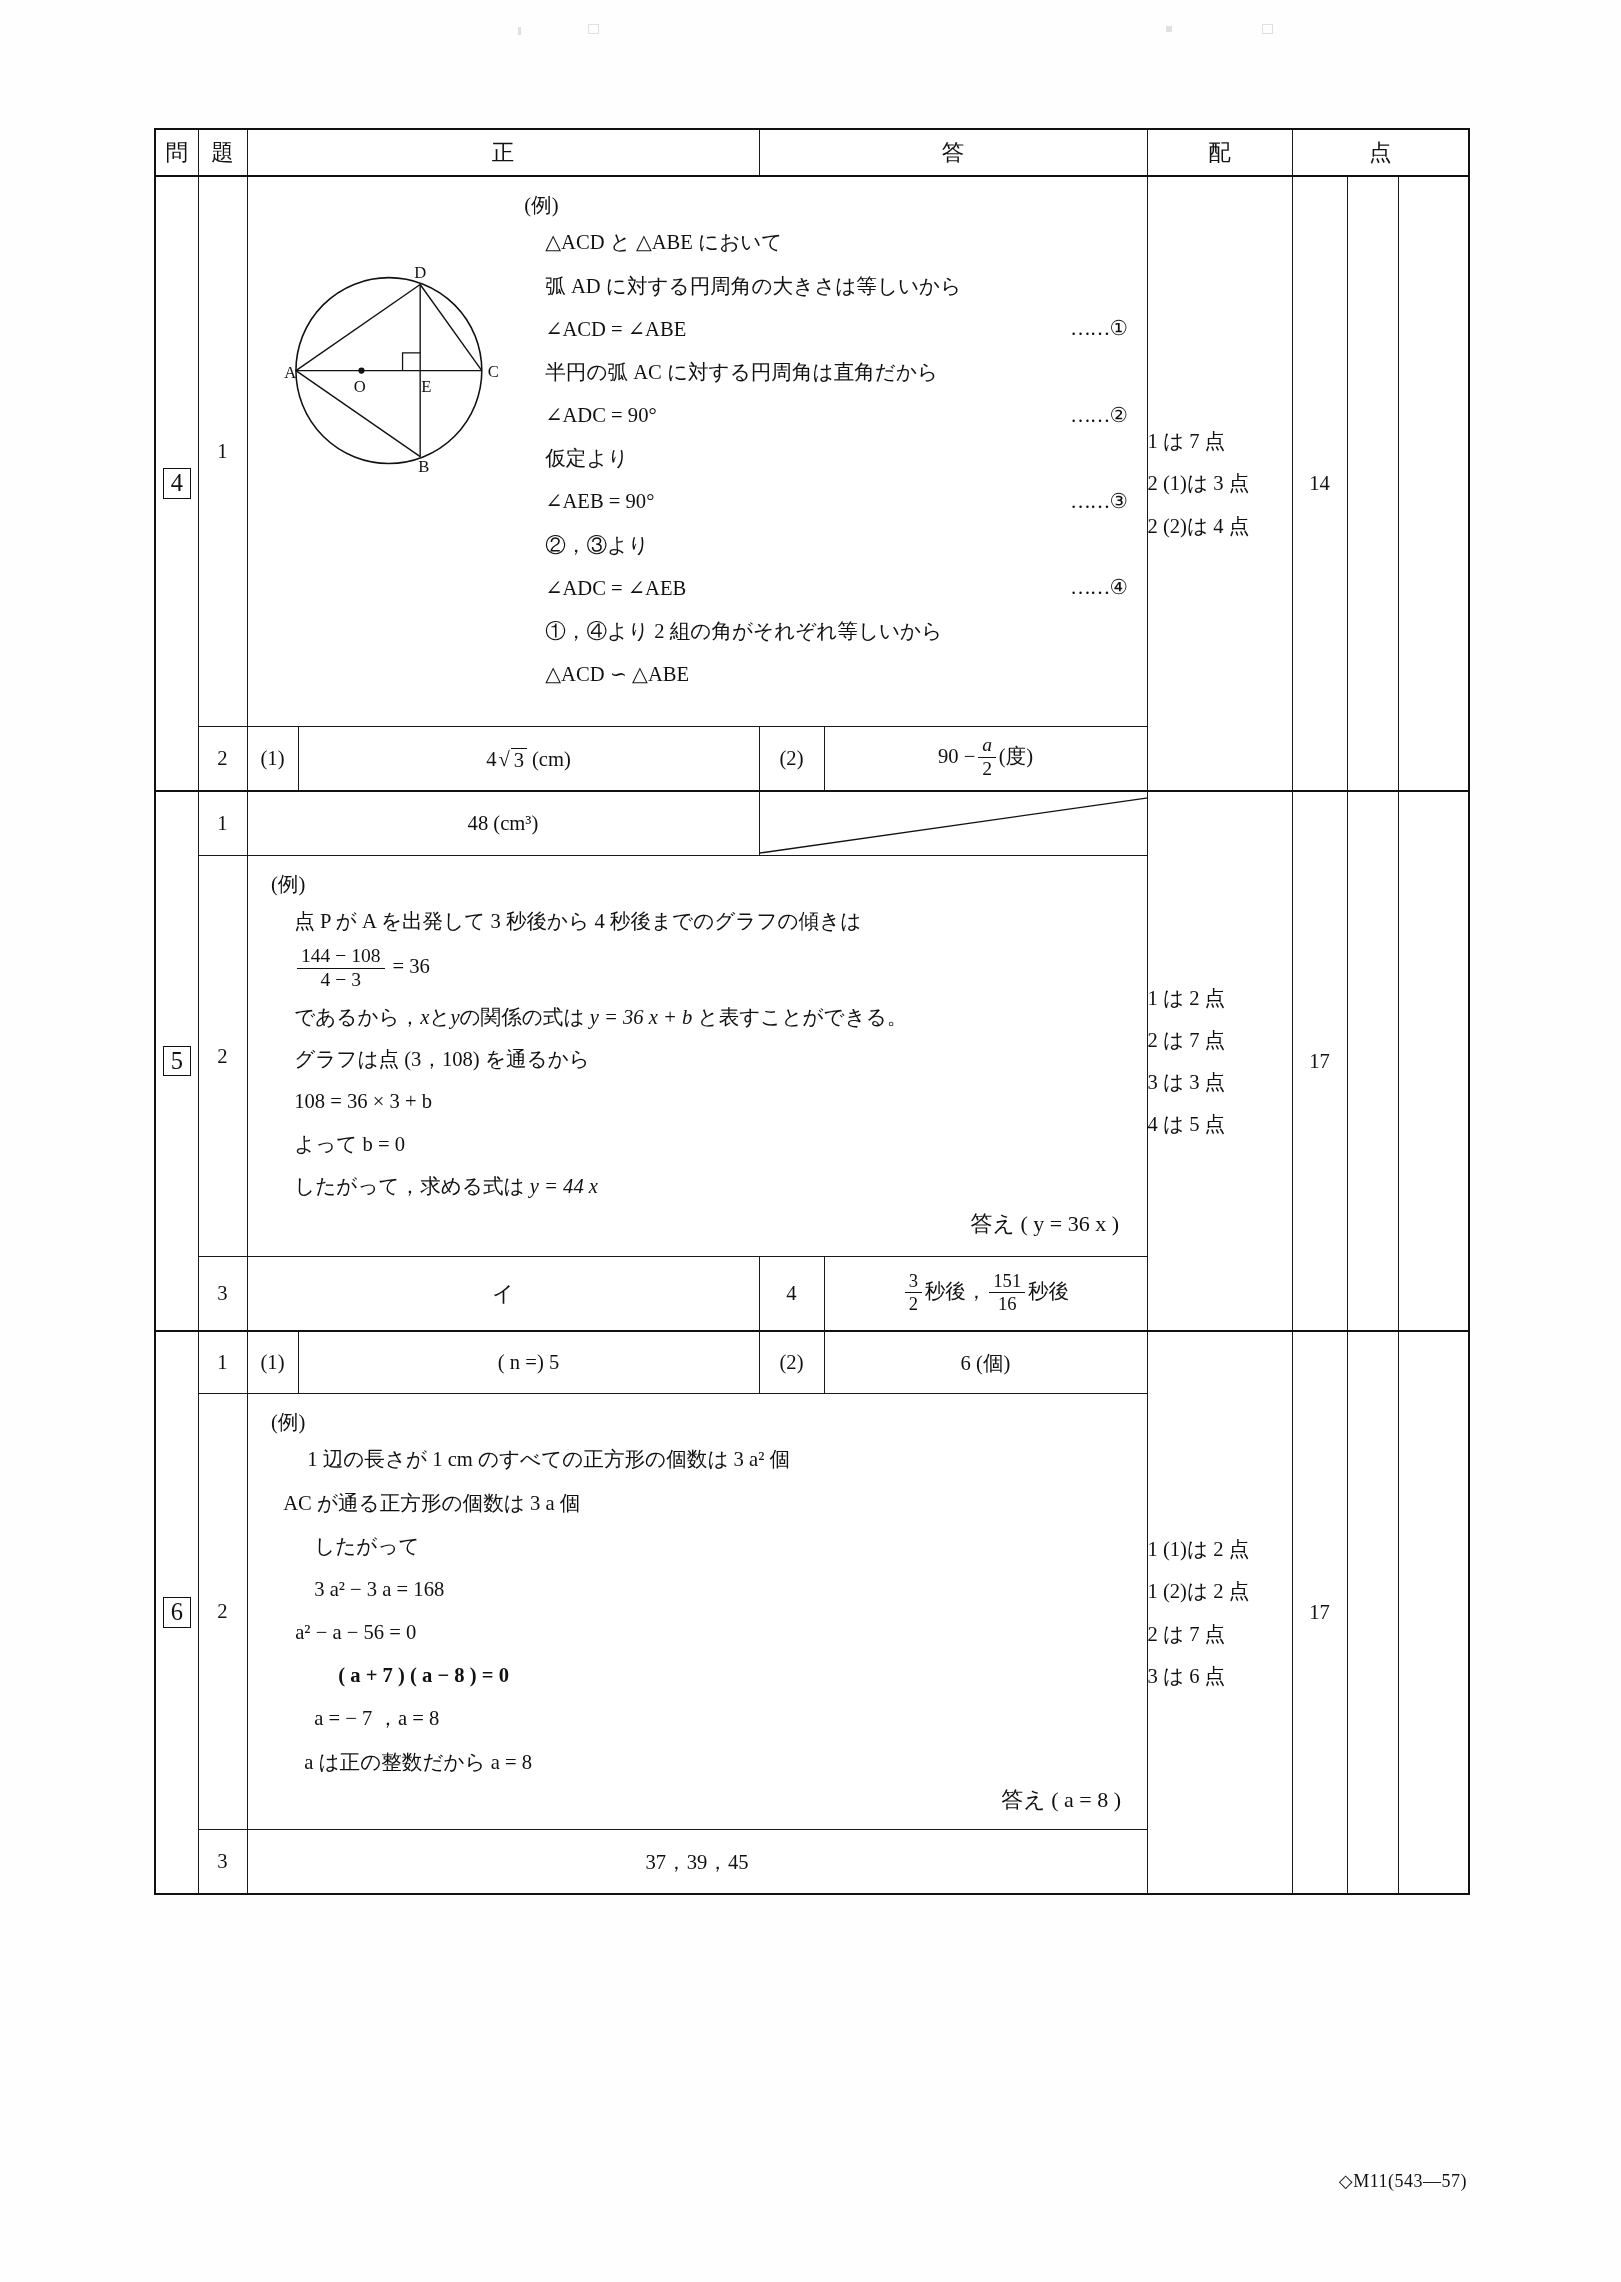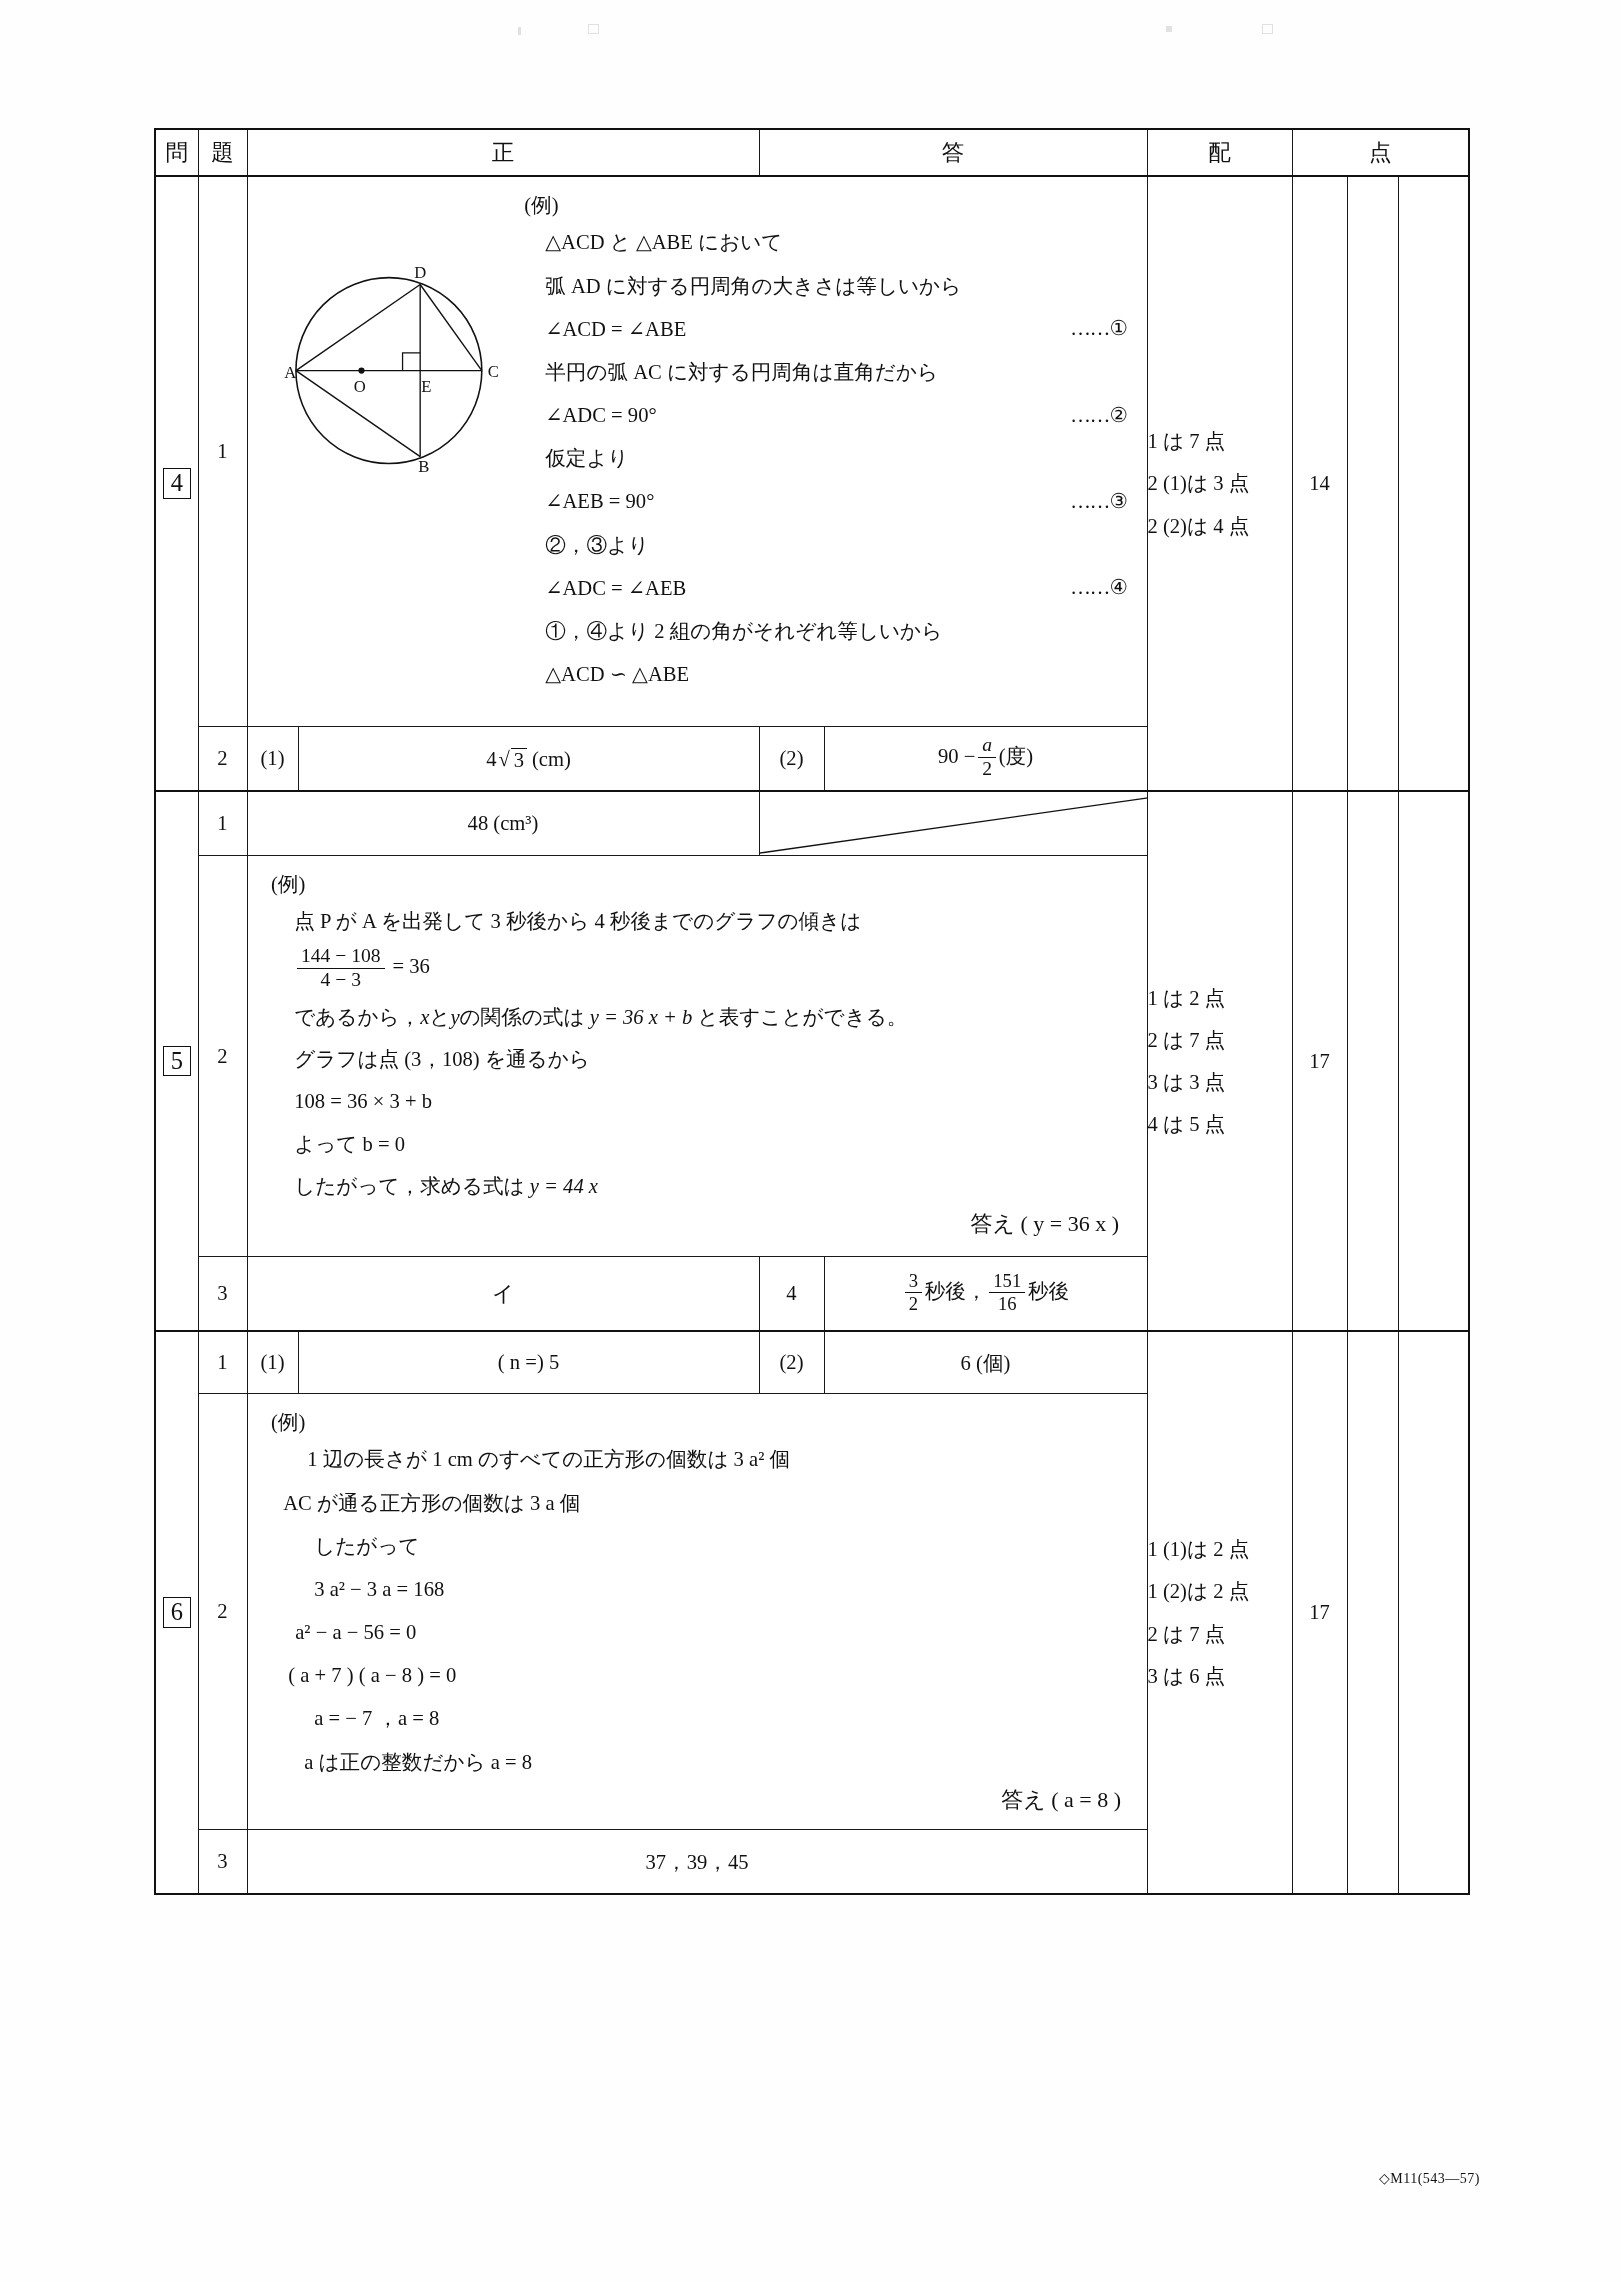--- a/index.html
+++ b/index.html
@@ -141,23 +141,23 @@
   .totalcell { font-size: 21.6px; text-align: center; }
 
   .centered { text-align: center; }
 
   
   .slashbox { position: relative; }
   .slashbox svg { position: absolute; left: 0; top: 0; }
 
   .footer {
     position: absolute;
-    right: 141px;
+    right: 154px;
     top: 2170px;
-    font-size: 14px;
+    font-size: 18px;
     letter-spacing: 0.5px;
   }
 
   .sqrt-wrap { display: inline-block; position: relative; padding-left: 2px; }
   .sqrt-bar { display: inline-block; border-top: 1.2px solid #111; padding: 0 2.9px; margin-left: 1px; position: relative; top: 1px; }
 </style>
 </head>
 <body>
 
 <div class="page">
@@ -388,21 +388,21 @@
     <tr>
       <td style="text-align:center;">2</td>
       <td colspan="4" style="height:400px;vertical-align:top;">
         <div class="work p6">
           <div class="rei">(例)</div>
           <div class="ln" style="margin-left:46px;">1 辺の長さが 1 cm のすべての正方形の個数は  3 a²  個</div>
           <div class="ln" style="margin-left:22px;">AC が通る正方形の個数は  3 a  個</div>
           <div class="ln" style="margin-left:53px;">したがって</div>
           <div class="ln" style="margin-left:53px;">3 a² − 3 a = 168</div>
           <div class="ln" style="margin-left:34px;">a² − a − 56 = 0</div>
-          <div class="ln" style="margin-left:27px;">( a + 7 ) ( a − 8 ) = 0</div>
+          <div class="ln" style="margin-left:77px;font-weight:bold;">( a + 7 ) ( a − 8 ) = 0</div>
           <div class="ln" style="margin-left:53px;">a = − 7 ，a = 8</div>
           <div class="ln" style="margin-left:43px;font-family:Liberation Serif, serif;">a は正の整数だから  a = 8</div>
           <div class="ansline">答え ( a = 8 )</div>
         </div>
       </td>
     </tr>
 
     <tr>
       <td style="text-align:center;height:63px;">3</td>
       <td colspan="4" class="centered">37，39，45</td>

